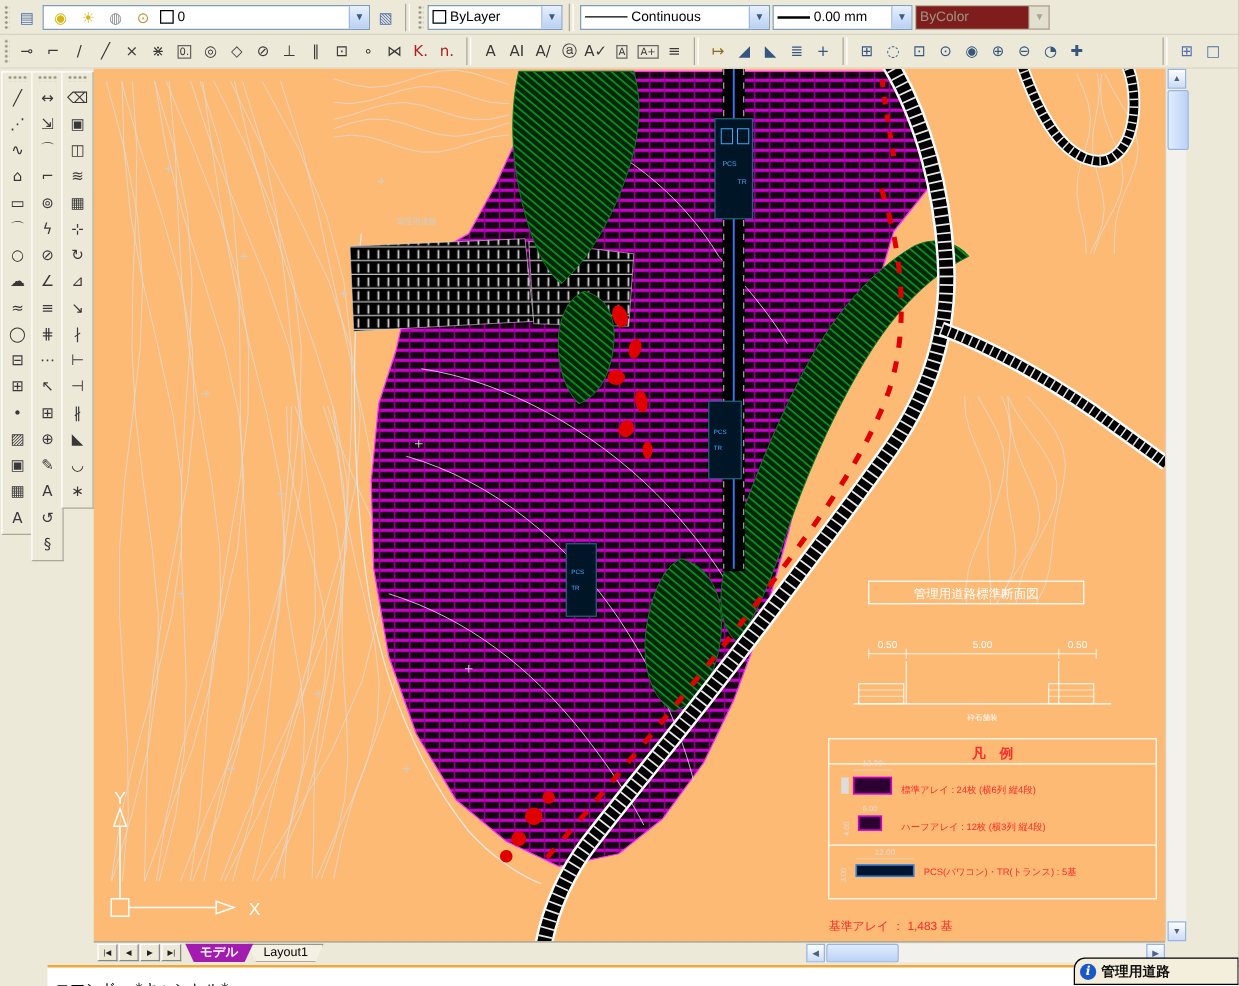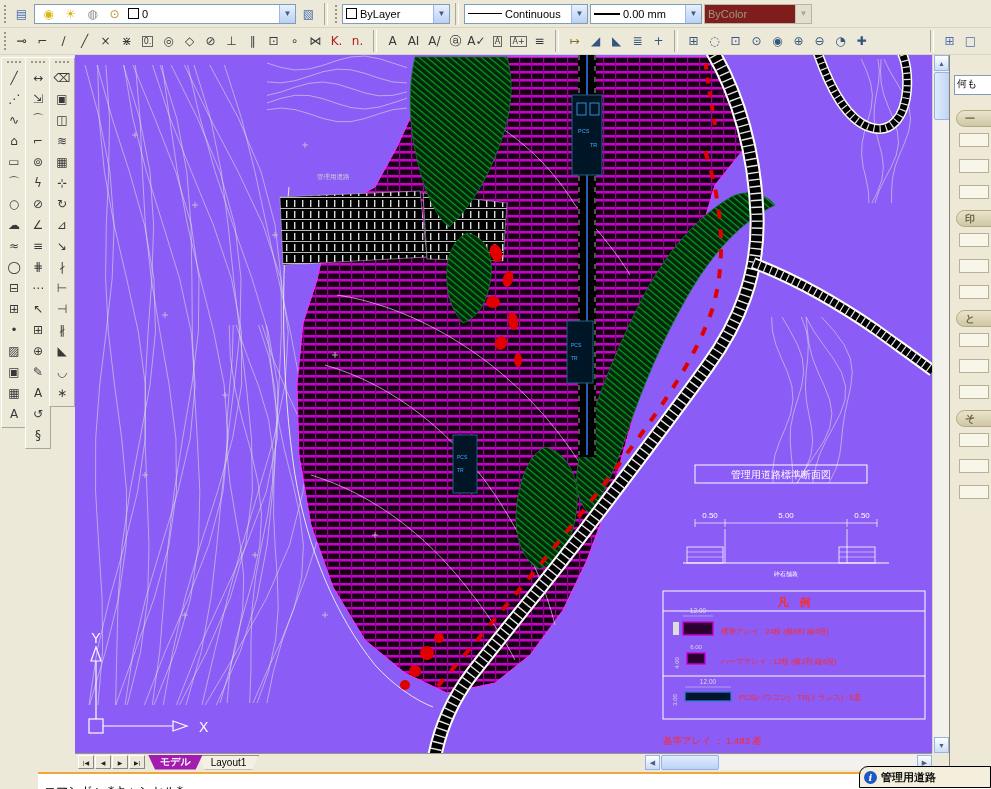--- a/index.html
+++ b/index.html
@@ -28,21 +28,21 @@
   .sq{width:9px;height:9px;border:1px solid #000;background:#fff;flex:none;}
   .ltline{width:34px;height:0;border-top:1px solid #000;flex:none;}
   .lwline{width:26px;height:2px;background:#000;flex:none;}
   
   #main{position:absolute;top:55px;left:0;width:991px;height:734px;background:#ece9d8;}
   .vtb{position:absolute;top:2px;width:24px;background:#ece9d8;border:1px solid #fff;
        border-right-color:#aca899;border-bottom-color:#aca899;display:flex;flex-direction:column;
        align-items:center;padding:2px 0 3px;gap:0;}
   .vtb .hgrip{width:16px;height:5px;background-image:radial-gradient(#9a9684 1px,transparent 1.2px);
        background-size:4px 4px;margin-bottom:2px;}
-  #canvas{position:absolute;left:75px;top:0;width:857px;height:698px;background:#8b5cf6;overflow:hidden;}
+  #canvas{position:absolute;left:75px;top:0;width:857px;height:698px;background:#fdba74;overflow:hidden;}
   
   .sbtn{position:absolute;background:linear-gradient(#fdfeff,#cbdcf6);border:1px solid #95b3e7;color:#4d6185;
         font-size:7px;display:flex;align-items:center;justify-content:center;padding:0;}
   #vscroll{position:absolute;left:932px;top:0;width:17px;height:698px;background:#f3f1ec;border-left:1px solid #d6d2c2;box-sizing:border-box;}
   #vthumb{position:absolute;left:1px;top:17px;width:15px;height:46px;background:linear-gradient(90deg,#e0ecfd,#bcd2f5);
         border:1px solid #95b3e7;border-radius:2px;}
   #hscroll{position:absolute;left:570px;top:1px;width:287px;height:15px;background:#f3f1ec;}
   #hthumb{position:absolute;left:16px;top:0;width:58px;height:15px;background:linear-gradient(#e0ecfd,#bcd2f5);
         border:1px solid #95b3e7;border-radius:2px;box-sizing:border-box;}
   
@@ -109,21 +109,21 @@
         </button>
       </div>
     <div class="sep"></div>
     <div class="grip"></div>
     <div class="combo" style="width:108px">
       <span class="sq"></span>
       <span>ByLayer</span>
       <span class="arrow">▼</span>
     </div>
     <div class="sep"></div>
-    <div class="combo" style="width:124px">
+    <div class="combo" style="width:152px">
       <span class="ltline"></span>
       <span>Continuous</span>
       <span class="arrow">▼</span>
     </div>
     <div class="combo" style="width:112px">
       <span class="lwline"></span>
       <span>0.00 mm</span>
       <span class="arrow">▼</span>
     </div>
     <div class="combo disabled" style="width:108px">
@@ -661,41 +661,20 @@
           </g>
       </svg>
     </div>
 
     <div id="vscroll">
       <button class="sbtn" style="left:1px;top:0;width:15px;height:16px">▲</button>
       <div id="vthumb"></div>
       <button class="sbtn" style="left:1px;bottom:0;width:15px;height:16px">▼</button>
     </div>
 
-    <div id="rpanel">
-      <div id="rp-search">何も</div>
-      <div id="rp-sections">
-          <div class="rp-header" style="top: 55px;">一</div>
-          <div class="rp-item" style="top: 78px;"></div>
-          <div class="rp-item" style="top: 104px;"></div>
-          <div class="rp-item" style="top: 130px;"></div>
-          <div class="rp-header" style="top: 155px;">印</div>
-          <div class="rp-item" style="top: 178px;"></div>
-          <div class="rp-item" style="top: 204px;"></div>
-          <div class="rp-item" style="top: 230px;"></div>
-          <div class="rp-header" style="top: 255px;">と</div>
-          <div class="rp-item" style="top: 278px;"></div>
-          <div class="rp-item" style="top: 304px;"></div>
-          <div class="rp-item" style="top: 330px;"></div>
-          <div class="rp-header" style="top: 355px;">そ</div>
-          <div class="rp-item" style="top: 378px;"></div>
-          <div class="rp-item" style="top: 404px;"></div>
-          <div class="rp-item" style="top: 430px;"></div>
-        </div>
-    </div>
 
     <div id="bottomrow">
       <div class="tgroup" style="gap:1px;margin-right:8px">
           <button class="navbtn">
             <span>|◀</span>
           </button>
           <button class="navbtn">
             <span>◀</span>
           </button>
           <button class="navbtn">

